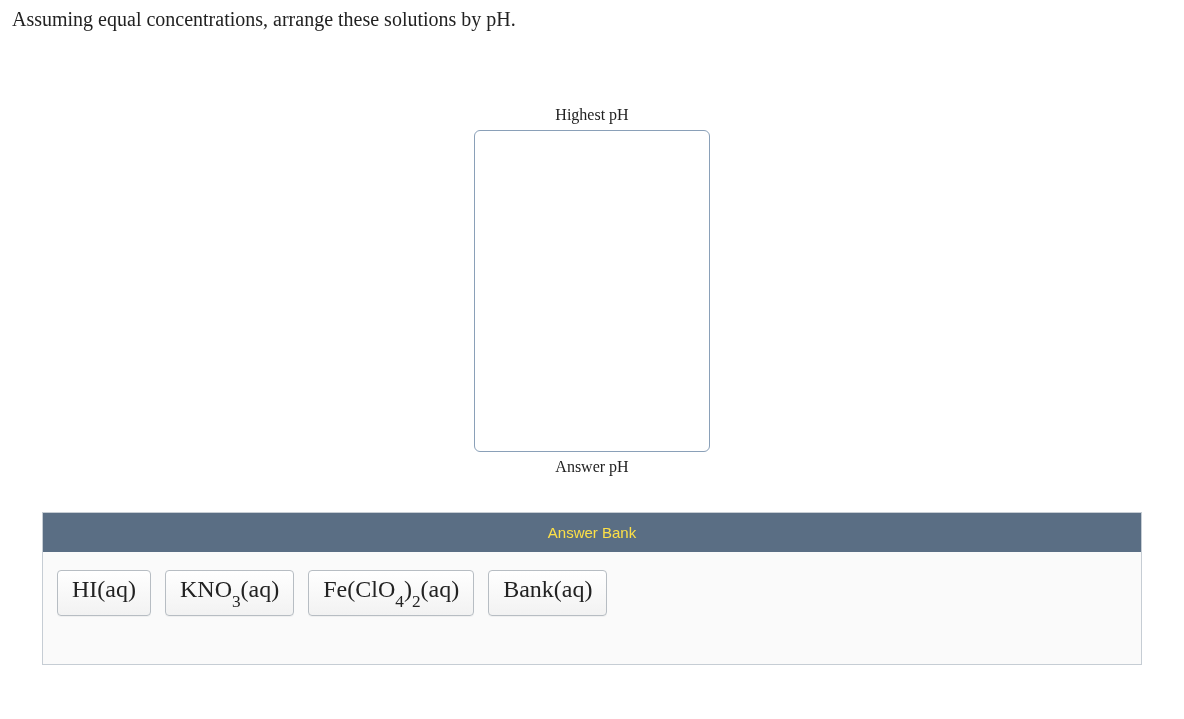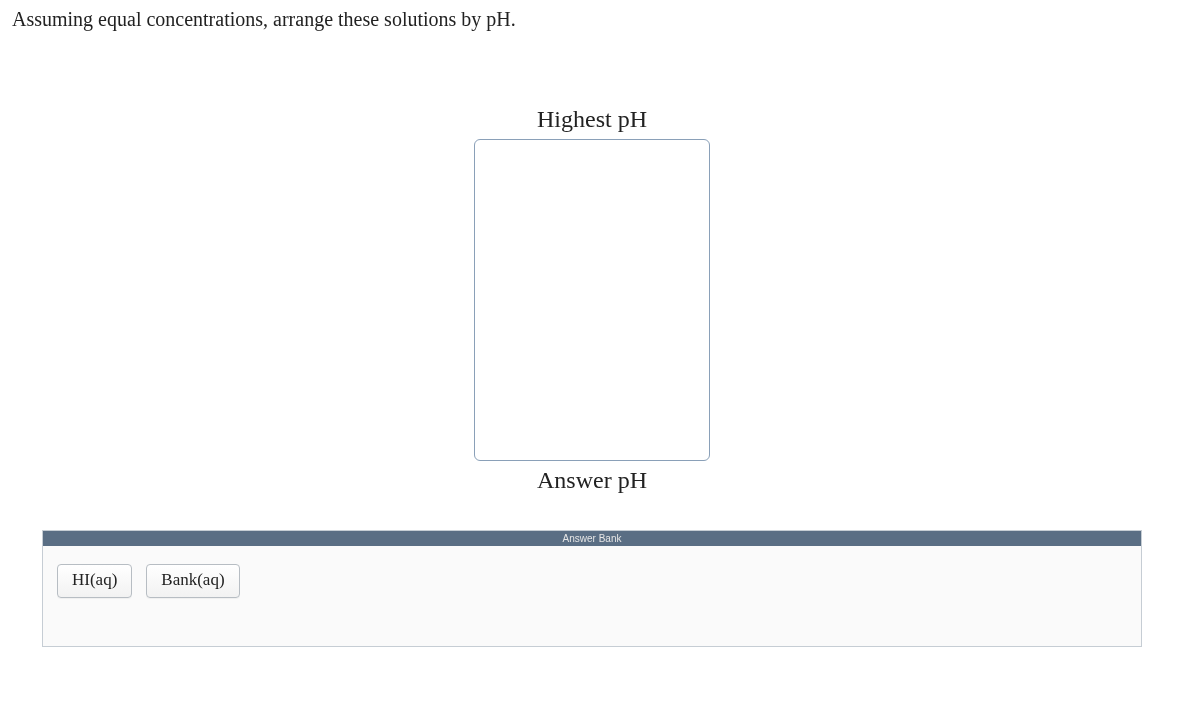--- a/index.html
+++ b/index.html
@@ -14,57 +14,57 @@
   .question {
     margin-bottom: 69px;
   }
   .rank-area {
     display: flex;
     flex-direction: column;
     align-items: center;
     margin-bottom: 30px;
   }
   .rank-label {
-    font-size: 24px;
+    font-size: 16px;
     margin: 6px 0;
   }
   .drop-zone {
     width: 236px;
     height: 322px;
     border: 1px solid #8aa0b8;
     border-radius: 6px;
     background: #fff;
   }
   .answer-bank-container {
     width: calc(100% - 60px);
     margin: 0 18px 0 30px;
     border: 1px solid #c6cdd4;
     background: #fafafa;
   }
   .answer-bank-header {
     background: #5a6e84;
-    color: #e5e5e5;
+    color: #fde047;
     font-family: -apple-system, "Segoe UI", Arial, sans-serif;
-    font-size: 10px;
+    font-size: 15px;
     text-align: center;
-    padding: 2px 0;
+    padding: 11px 0;
   }
   .answer-bank-body {
     padding: 18px 14px 48px 14px;
     display: flex;
     gap: 14px;
     flex-wrap: wrap;
   }
   .answer-tile {
     border: 1px solid #b7bdc3;
     border-radius: 4px;
     background: linear-gradient(#ffffff, #f2f2f2);
     padding: 5px 14px 7px 14px;
     font-family: Georgia, 'Times New Roman', serif;
-    font-size: 17px;
+    font-size: 24px;
     color: #222;
     cursor: grab;
     white-space: nowrap;
     box-shadow: 0 1px 0 rgba(0,0,0,0.04);
   }
   .answer-tile sub {
     font-size: 0.72em;
     position: relative;
     top: 0.25em;
   }
@@ -77,15 +77,17 @@
 <div class="rank-area">
   <div class="rank-label">Highest pH</div>
   <div class="drop-zone"></div>
   <div class="rank-label">Answer pH</div>
 </div>
 
 <div class="answer-bank-container">
   <div class="answer-bank-header">Answer Bank</div>
   <div class="answer-bank-body">
     <div class="answer-tile">HI(aq)</div>
+    <div class="answer-tile">KNO<sub>3</sub>(aq)</div>
+    <div class="answer-tile">Fe(ClO<sub>4</sub>)<sub>2</sub>(aq)</div>
     <div class="answer-tile">Bank(aq)</div>
   </div>
 </div>
 
 </body></html>

